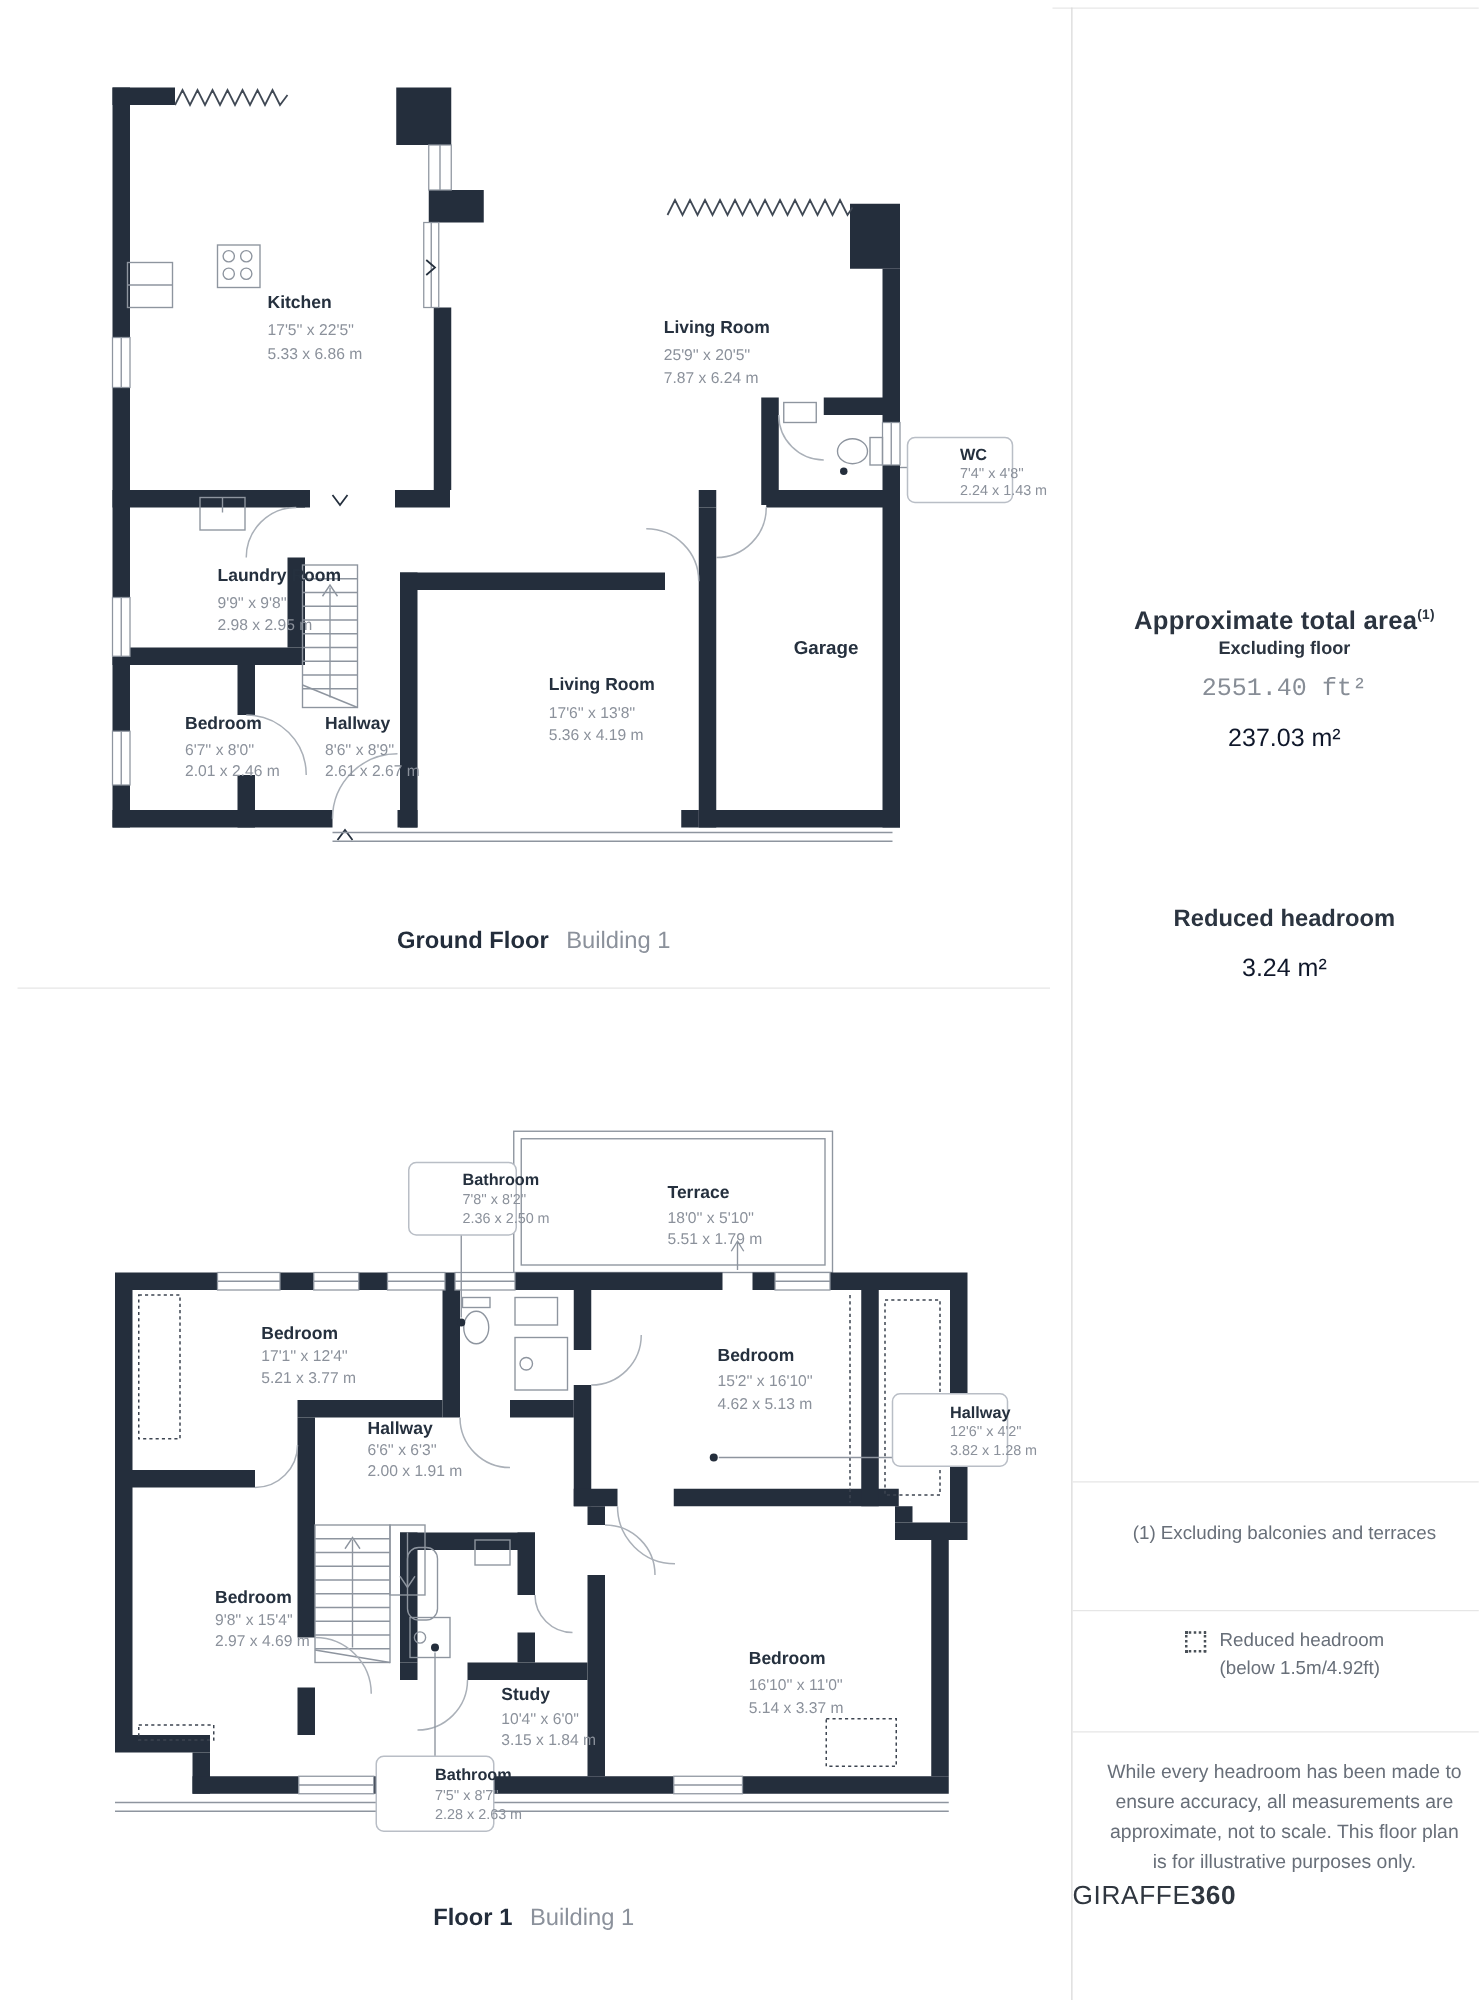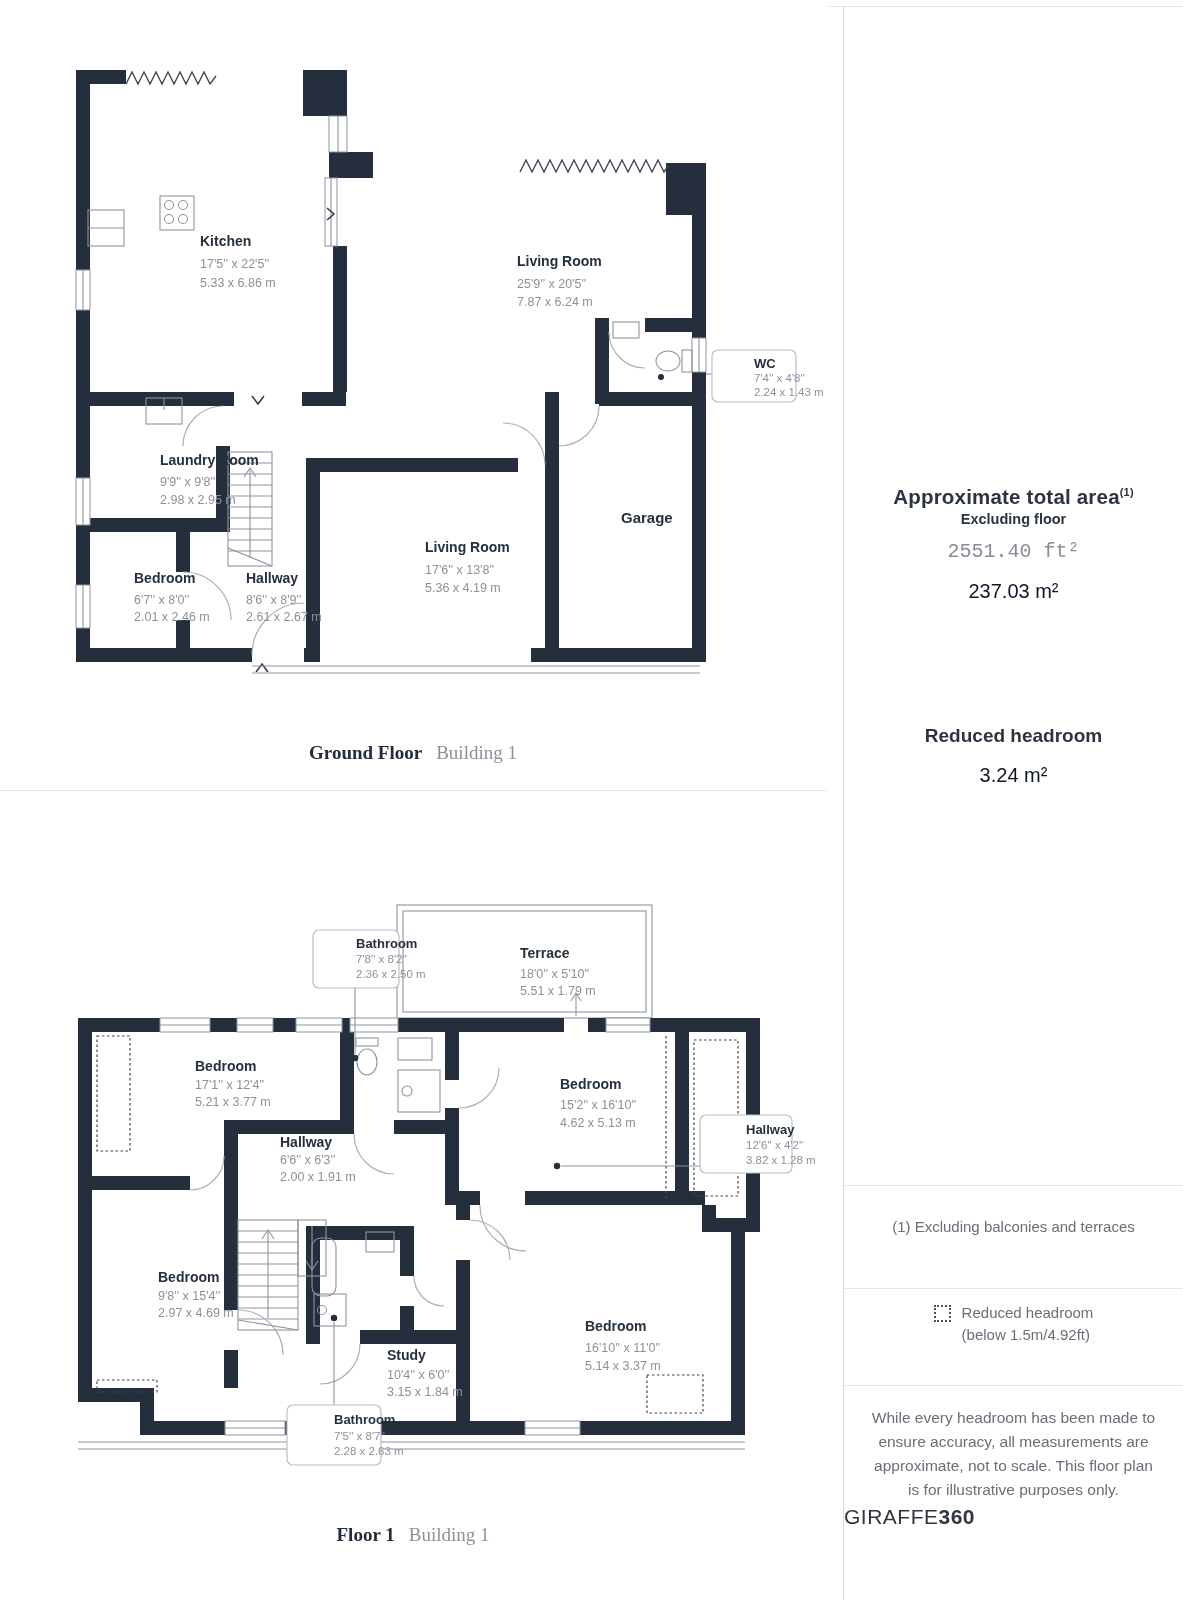--- a/index.html
+++ b/index.html
@@ -1,33 +1,33 @@
 <!DOCTYPE html>
 <html><head>
 <meta charset="utf-8">
 <style>
   html,body{margin:0;padding:0;background:#fff;}
   body{width:1183px;height:1600px;position:relative;font-family:"Liberation Sans",sans-serif;overflow:hidden;}
-  .page{position:absolute;inset:0;background:#fff;}
+  .page{position:absolute;inset:0;background:#fff;margin-left:14px;}
   svg text{font-family:"Liberation Sans",sans-serif;}
   .rn{font-weight:700;font-size:14px;fill:#25303e;}
   .rn-lg{font-weight:700;font-size:15px;fill:#25303e;}
   .rd{font-size:12.5px;fill:#8b919b;}
   .rn-s{font-weight:700;font-size:13px;fill:#25303e;}
   .rd-s{font-size:11.5px;fill:#8b919b;}
   .wall{fill:#242e3c;}
   .thin{stroke:#8e959f;stroke-width:1.1;fill:none;}
   .door{stroke:#aab0b8;stroke-width:1.2;fill:none;}
   .dash{stroke:#3c4450;stroke-width:1.2;fill:none;stroke-dasharray:2.5 2.5;}
   .winfill{fill:#ffffff;stroke:#8e959f;stroke-width:1;}
   .lbox{fill:#ffffff;stroke:#b9bec6;stroke-width:1.2;}
   .zig{stroke:#3f4854;stroke-width:1.4;fill:none;}
   .darkline{stroke:#25303e;stroke-width:1.4;fill:none;}
   .dot{fill:#242e3c;}
-  .floor-label{position:absolute;left:0;width:826px;text-align:center;font-family:Liberation Serif, serif;}
+  .floor-label{position:absolute;left:0;width:826px;text-align:center;}
   .fl-name{font-size:19px;font-weight:700;color:#232d3b;}
   .fl-sub{font-size:19px;color:#8b919b;margin-left:14px;}
   .left-divider{position:absolute;left:0;top:790px;width:826px;border-top:1px solid #e6e6e6;}
   .sidebar{position:absolute;left:843px;top:6px;width:339px;height:1594px;border-left:1px solid #d9d9d9;}
   .sb-topline{position:absolute;left:828px;top:6px;width:355px;border-top:1px solid #e8e8e8;}
   .area-block{position:absolute;top:479px;left:0;width:100%;text-align:center;}
   .a-title{font-size:20.5px;font-weight:700;color:#2b3440;letter-spacing:.2px;}
   .a-title sup{font-size:11px;}
   .a-sub{font-size:14.5px;font-weight:700;color:#2b3440;margin-top:2px;}
   .a-val{font-size:20px;color:#878d96;margin-top:13px;font-family:Liberation Mono, monospace;}

